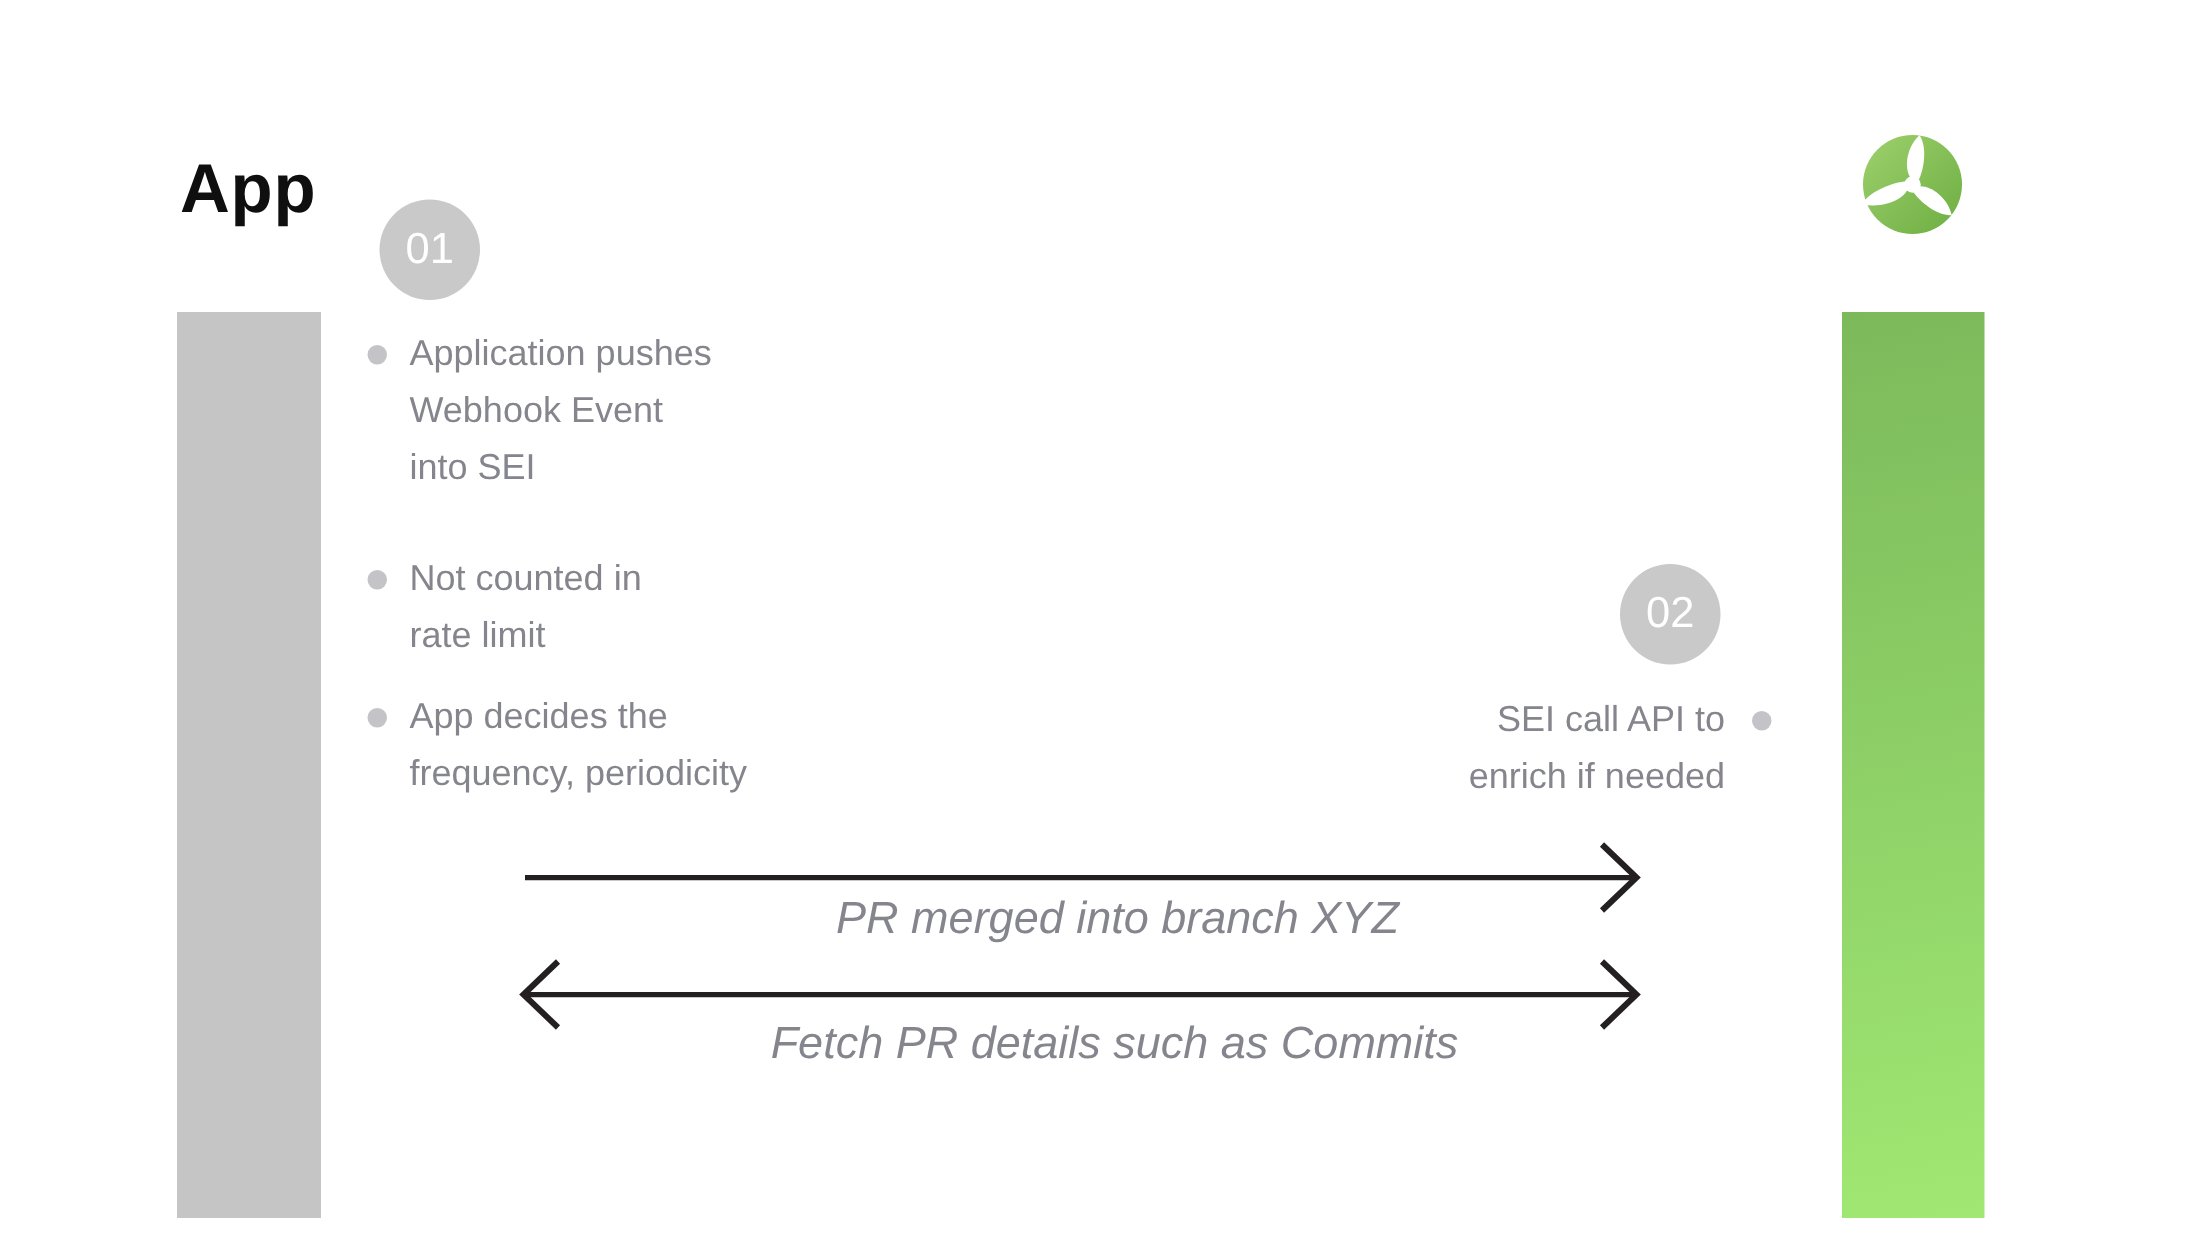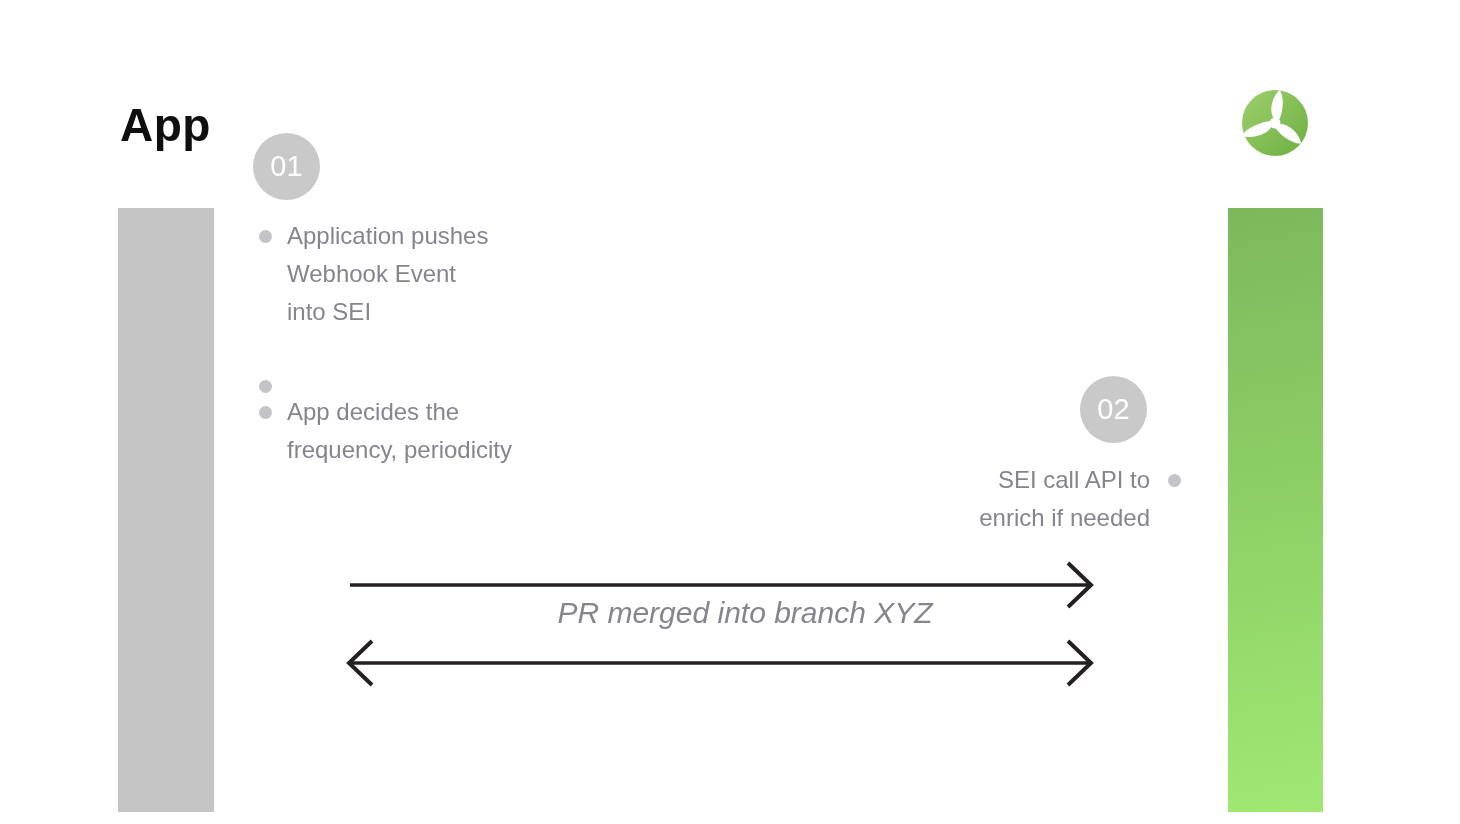--- a/index.html
+++ b/index.html
@@ -34,24 +34,24 @@
     display:flex;align-items:center;justify-content:center;
     font-size:29px;font-weight:400;
   }
   .badge.b01{left:253px;top:133px;}
   .badge.b02{left:1080px;top:376px;}
   .logo{
     position:absolute;left:1242px;top:90px;width:66px;height:66px;border-radius:50%;
     background:linear-gradient(135deg,var(--logo-green-light) 0%,var(--logo-green-dark) 100%);
   }
   .logo svg{position:absolute;left:-7px;top:-7px;overflow:visible;}
-  ul.bullets{position:absolute;left:259px;top:217px;list-style:none;}
+  ul.bullets{position:absolute;left:245px;top:217px;list-style:none;}
   ul.bullets li{display:flex;align-items:flex-start;}
   ul.bullets li + li.gap-lg{margin-top:36px;}
-  ul.bullets li + li.gap-sm{margin-top:0;}
+  ul.bullets li + li.gap-sm{margin-top:16px;}
   .dot{
     flex:0 0 auto;width:13px;height:13px;border-radius:50%;
     background:var(--bullet-dot);margin-top:13px;
   }
   .bullet-text{
     margin-left:15px;font-size:24px;line-height:38px;color:var(--text-gray);
     white-space:pre-line;
   }
   .right-note{
     position:absolute;top:461px;right:279px;
@@ -100,20 +100,22 @@
 
   <ul class="bullets">
     <li>
       <span class="dot"></span>
       <span class="bullet-text">Application pushes
 Webhook Event
 into SEI</span>
     </li>
     <li class="gap-lg">
       <span class="dot"></span>
+      <span class="bullet-text">Not counted in
+rate limit</span>
     </li>
     <li class="gap-sm">
       <span class="dot"></span>
       <span class="bullet-text">App decides the
 frequency, periodicity</span>
     </li>
   </ul>
 
   <div class="right-note">
     <span class="bullet-text">SEI call API to
@@ -129,14 +131,15 @@
       </g>
       <g>
         <line x1="352" y1="663" x2="1088" y2="663" stroke-width="3.5"></line>
         <polyline points="1068,641 1091,663 1068,685"></polyline>
         <polyline points="372,641 349,663 372,685"></polyline>
       </g>
     </g>
   </svg>
 
   <div class="arrow-label l1">PR merged into branch XYZ</div>
+  <div class="arrow-label l2">Fetch PR details such as Commits</div>
 
 </div>
 
 </body></html>

